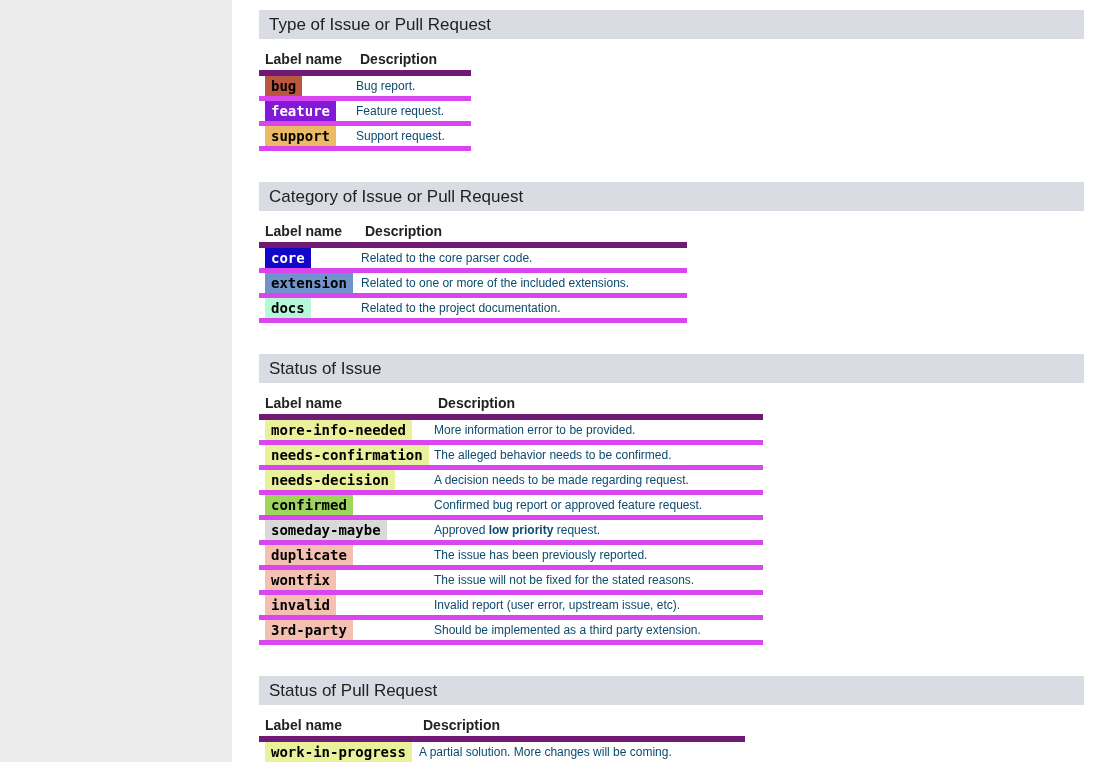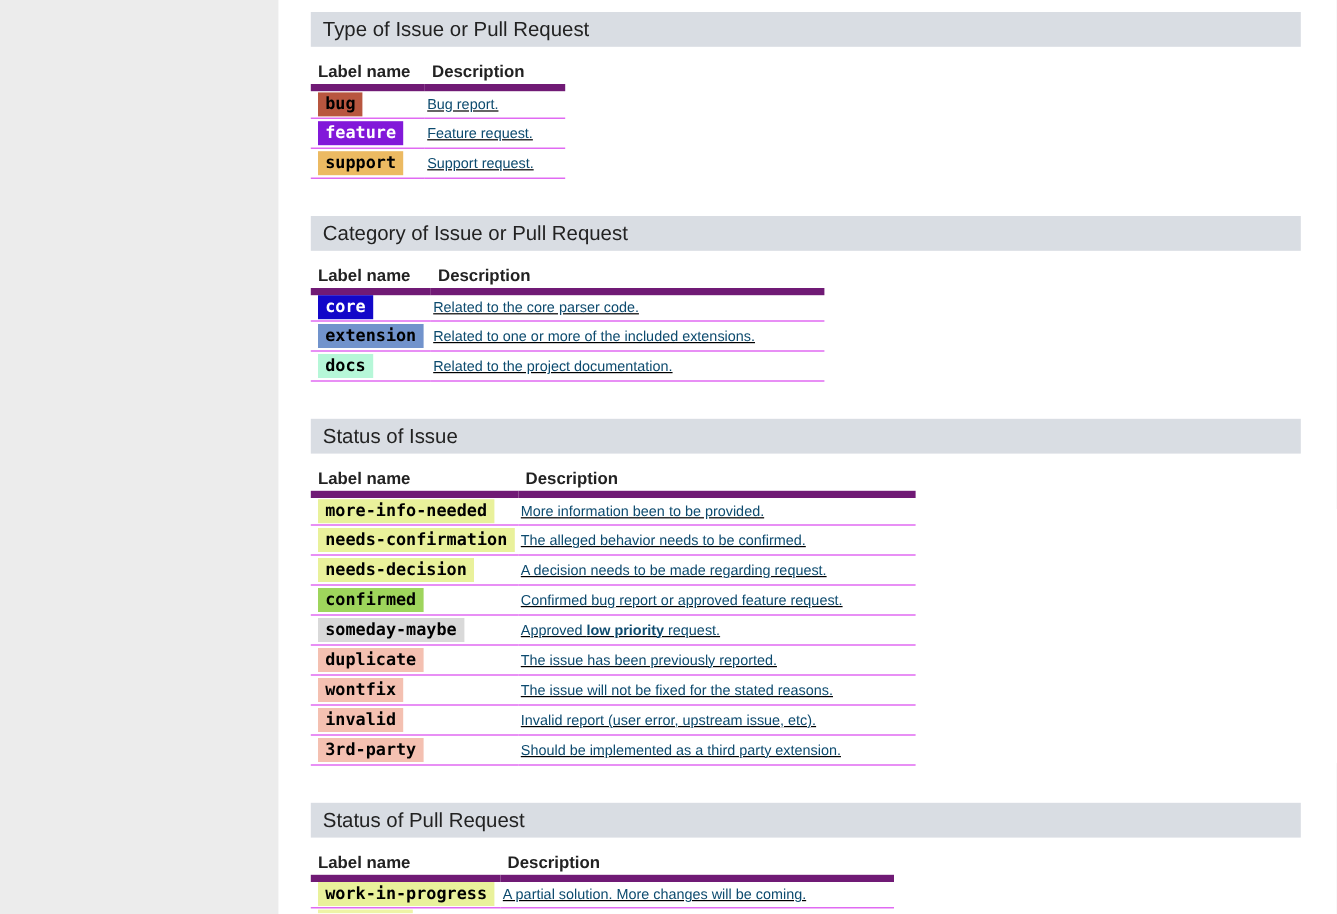--- a/index.html
+++ b/index.html
@@ -19,21 +19,21 @@
 
   table { border-collapse: collapse; table-layout: fixed; margin-top: 12px; }
   .t1 { width: 212px; } .t1 .col-label { width: 95px; }
   .t2 { width: 428px; } .t2 .col-label { width: 100px; }
   .t3 { width: 504px; } .t3 .col-label { width: 173px; }
   .t4 { width: 486px; } .t4 .col-label { width: 158px; }
 
   th { text-align: left; font-size: 14px; font-weight: bold; color: #222;
        height: 18px; vertical-align: bottom; padding: 0 0 3px 6px; }
   thead tr { border-bottom: 6px solid #701a75; }
-  tbody tr { border-bottom: 1px solid #d946ef; text-decoration: underline; }
+  tbody tr { border-bottom: 5px solid #d946ef; }
   td { height: 25px; vertical-align: middle; }
   td.label-cell { padding-left: 6px; }
   td.desc-cell  { padding-left: 2px; font-size: 12px; color: #0c4a6e; }
   td.desc-cell b { font-weight: bold; }
 
   .chip { display: inline-block; font-family: "DejaVu Sans Mono", monospace;
           font-size: 14px; font-weight: bold; line-height: 1; padding: 3px 6px;
           white-space: nowrap; }
 
   .partial-chip { width: 79px; height: 3px; margin: 1px 0 0 6px; overflow: hidden; }
@@ -114,21 +114,21 @@
           </colgroup>
         <thead>
           <tr>
             <th>Label name</th>
             <th>Description</th>
           </tr>
         </thead>
         <tbody>
           <tr>
             <td class="label-cell"><span class="chip" style="background-color: rgb(233, 241, 155); color: rgb(0, 0, 0);">more-info-needed</span></td>
-            <td class="desc-cell">More information been to be provided.</td>
+            <td class="desc-cell">More information error to be provided.</td>
           </tr>
           <tr>
             <td class="label-cell"><span class="chip" style="background-color: rgb(233, 241, 155); color: rgb(0, 0, 0);">needs-confirmation</span></td>
             <td class="desc-cell">The alleged behavior needs to be confirmed.</td>
           </tr>
           <tr>
             <td class="label-cell"><span class="chip" style="background-color: rgb(233, 241, 155); color: rgb(0, 0, 0);">needs-decision</span></td>
             <td class="desc-cell">A decision needs to be made regarding request.</td>
           </tr>
           <tr>

